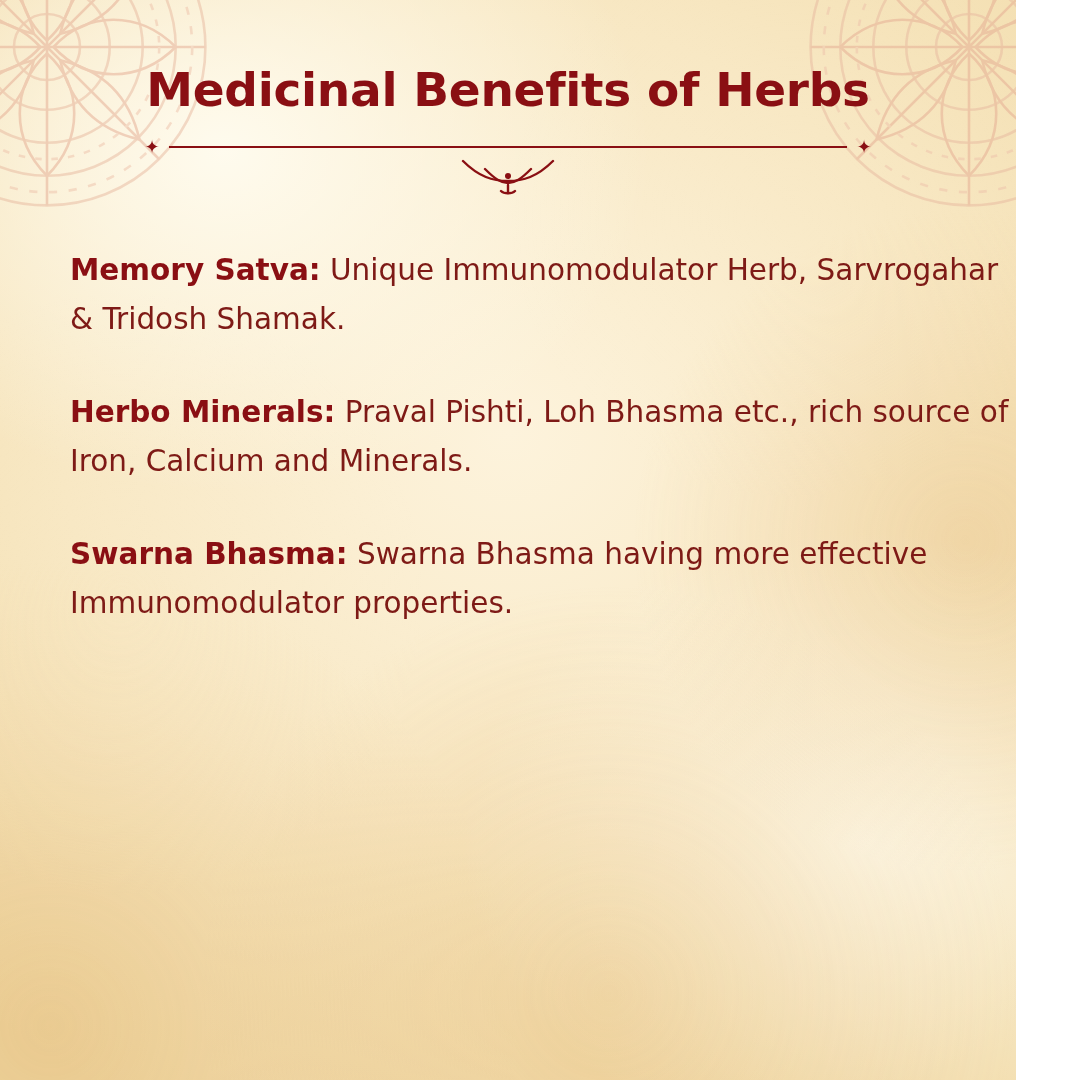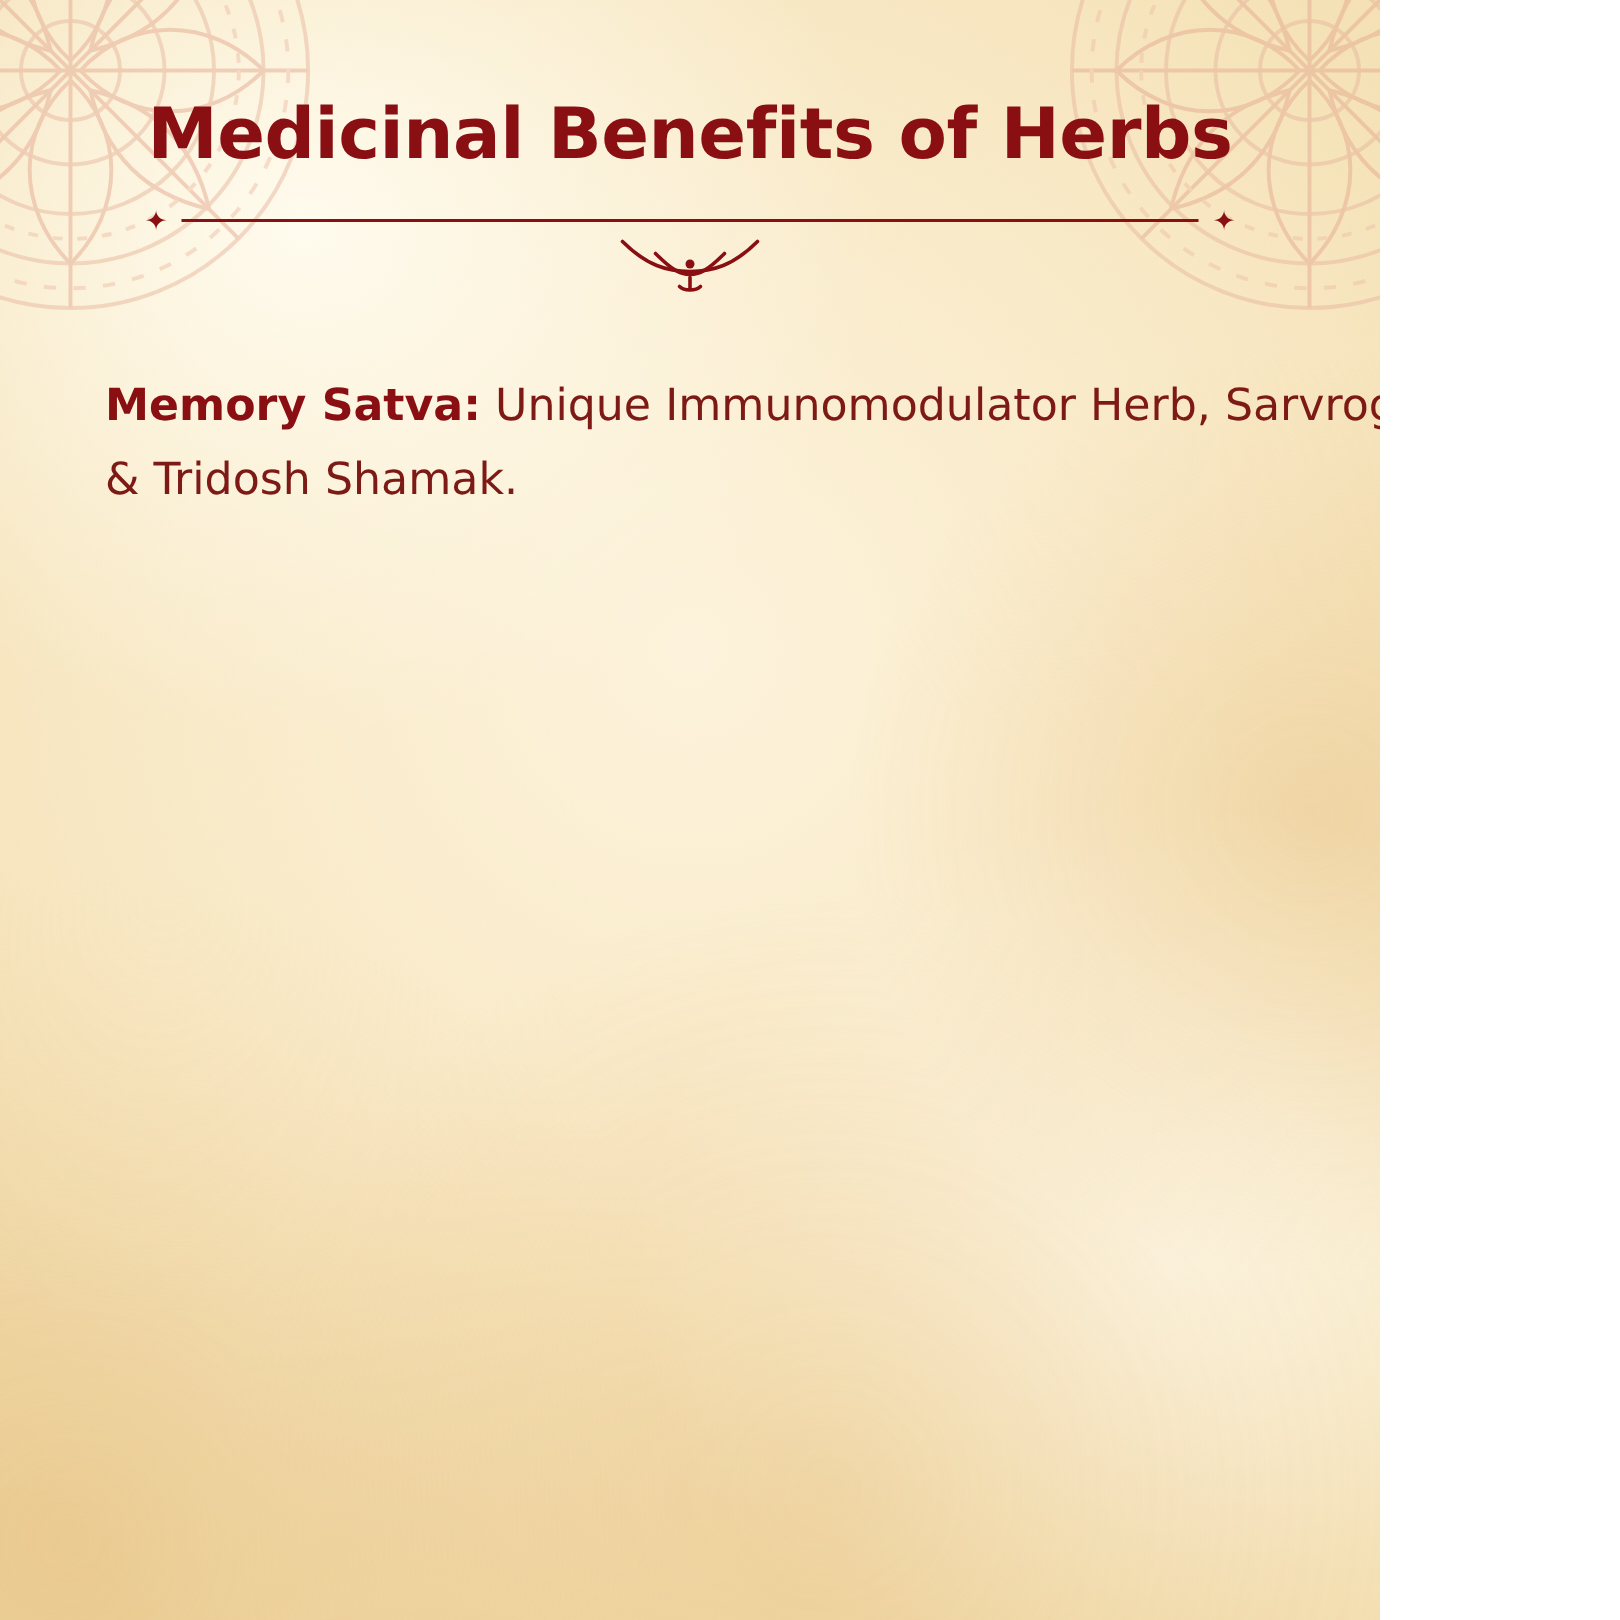--- a/index.html
+++ b/index.html
@@ -8,21 +8,21 @@
   }
   body {
     width: 1080px;
     height: 1080px;
     font-family: "Liberation Sans", sans-serif;
     overflow: hidden;
   }
 
   .poster {
     position: relative;
-    width: 920px;
+    width: 1016px;
     height: 1080px;
     box-sizing: border-box;
     background:
       radial-gradient(ellipse 60% 45% at 22% 14%, rgba(255,252,240,0.95) 0%, rgba(255,250,232,0.0) 70%),
       radial-gradient(ellipse 55% 40% at 85% 78%, rgba(255,252,242,0.75) 0%, rgba(255,250,232,0.0) 72%),
       radial-gradient(ellipse 80% 70% at 50% 40%, #fdf3dc 0%, #f8e8c4 55%, #f2dcab 100%),
       linear-gradient(160deg, #fbeed2 0%, #f6e3b8 45%, #efd49c 100%);
     overflow: hidden;
   }
 
@@ -204,16 +204,28 @@
 
 
     <div class="entry">
       <p>
         <span class="term">Memory Satva:</span>
         <span>Unique Immunomodulator Herb, Sarvrogahar &amp; Tridosh Shamak.</span>
       </p>
     </div>
 
 
-
+    <div class="entry">
+      <p>
+        <span class="term">Herbo Minerals:</span>
+        <span>Praval Pishti, Loh Bhasma etc., rich source of Iron, Calcium and Minerals.</span>
+      </p>
+    </div>
+
+    <div class="entry">
+      <p>
+        <span class="term">Swarna Bhasma:</span>
+        <span>Swarna Bhasma having more effective Immunomodulator properties.</span>
+      </p>
+    </div>
 
   </div>
 </div>
 
 </body></html>

